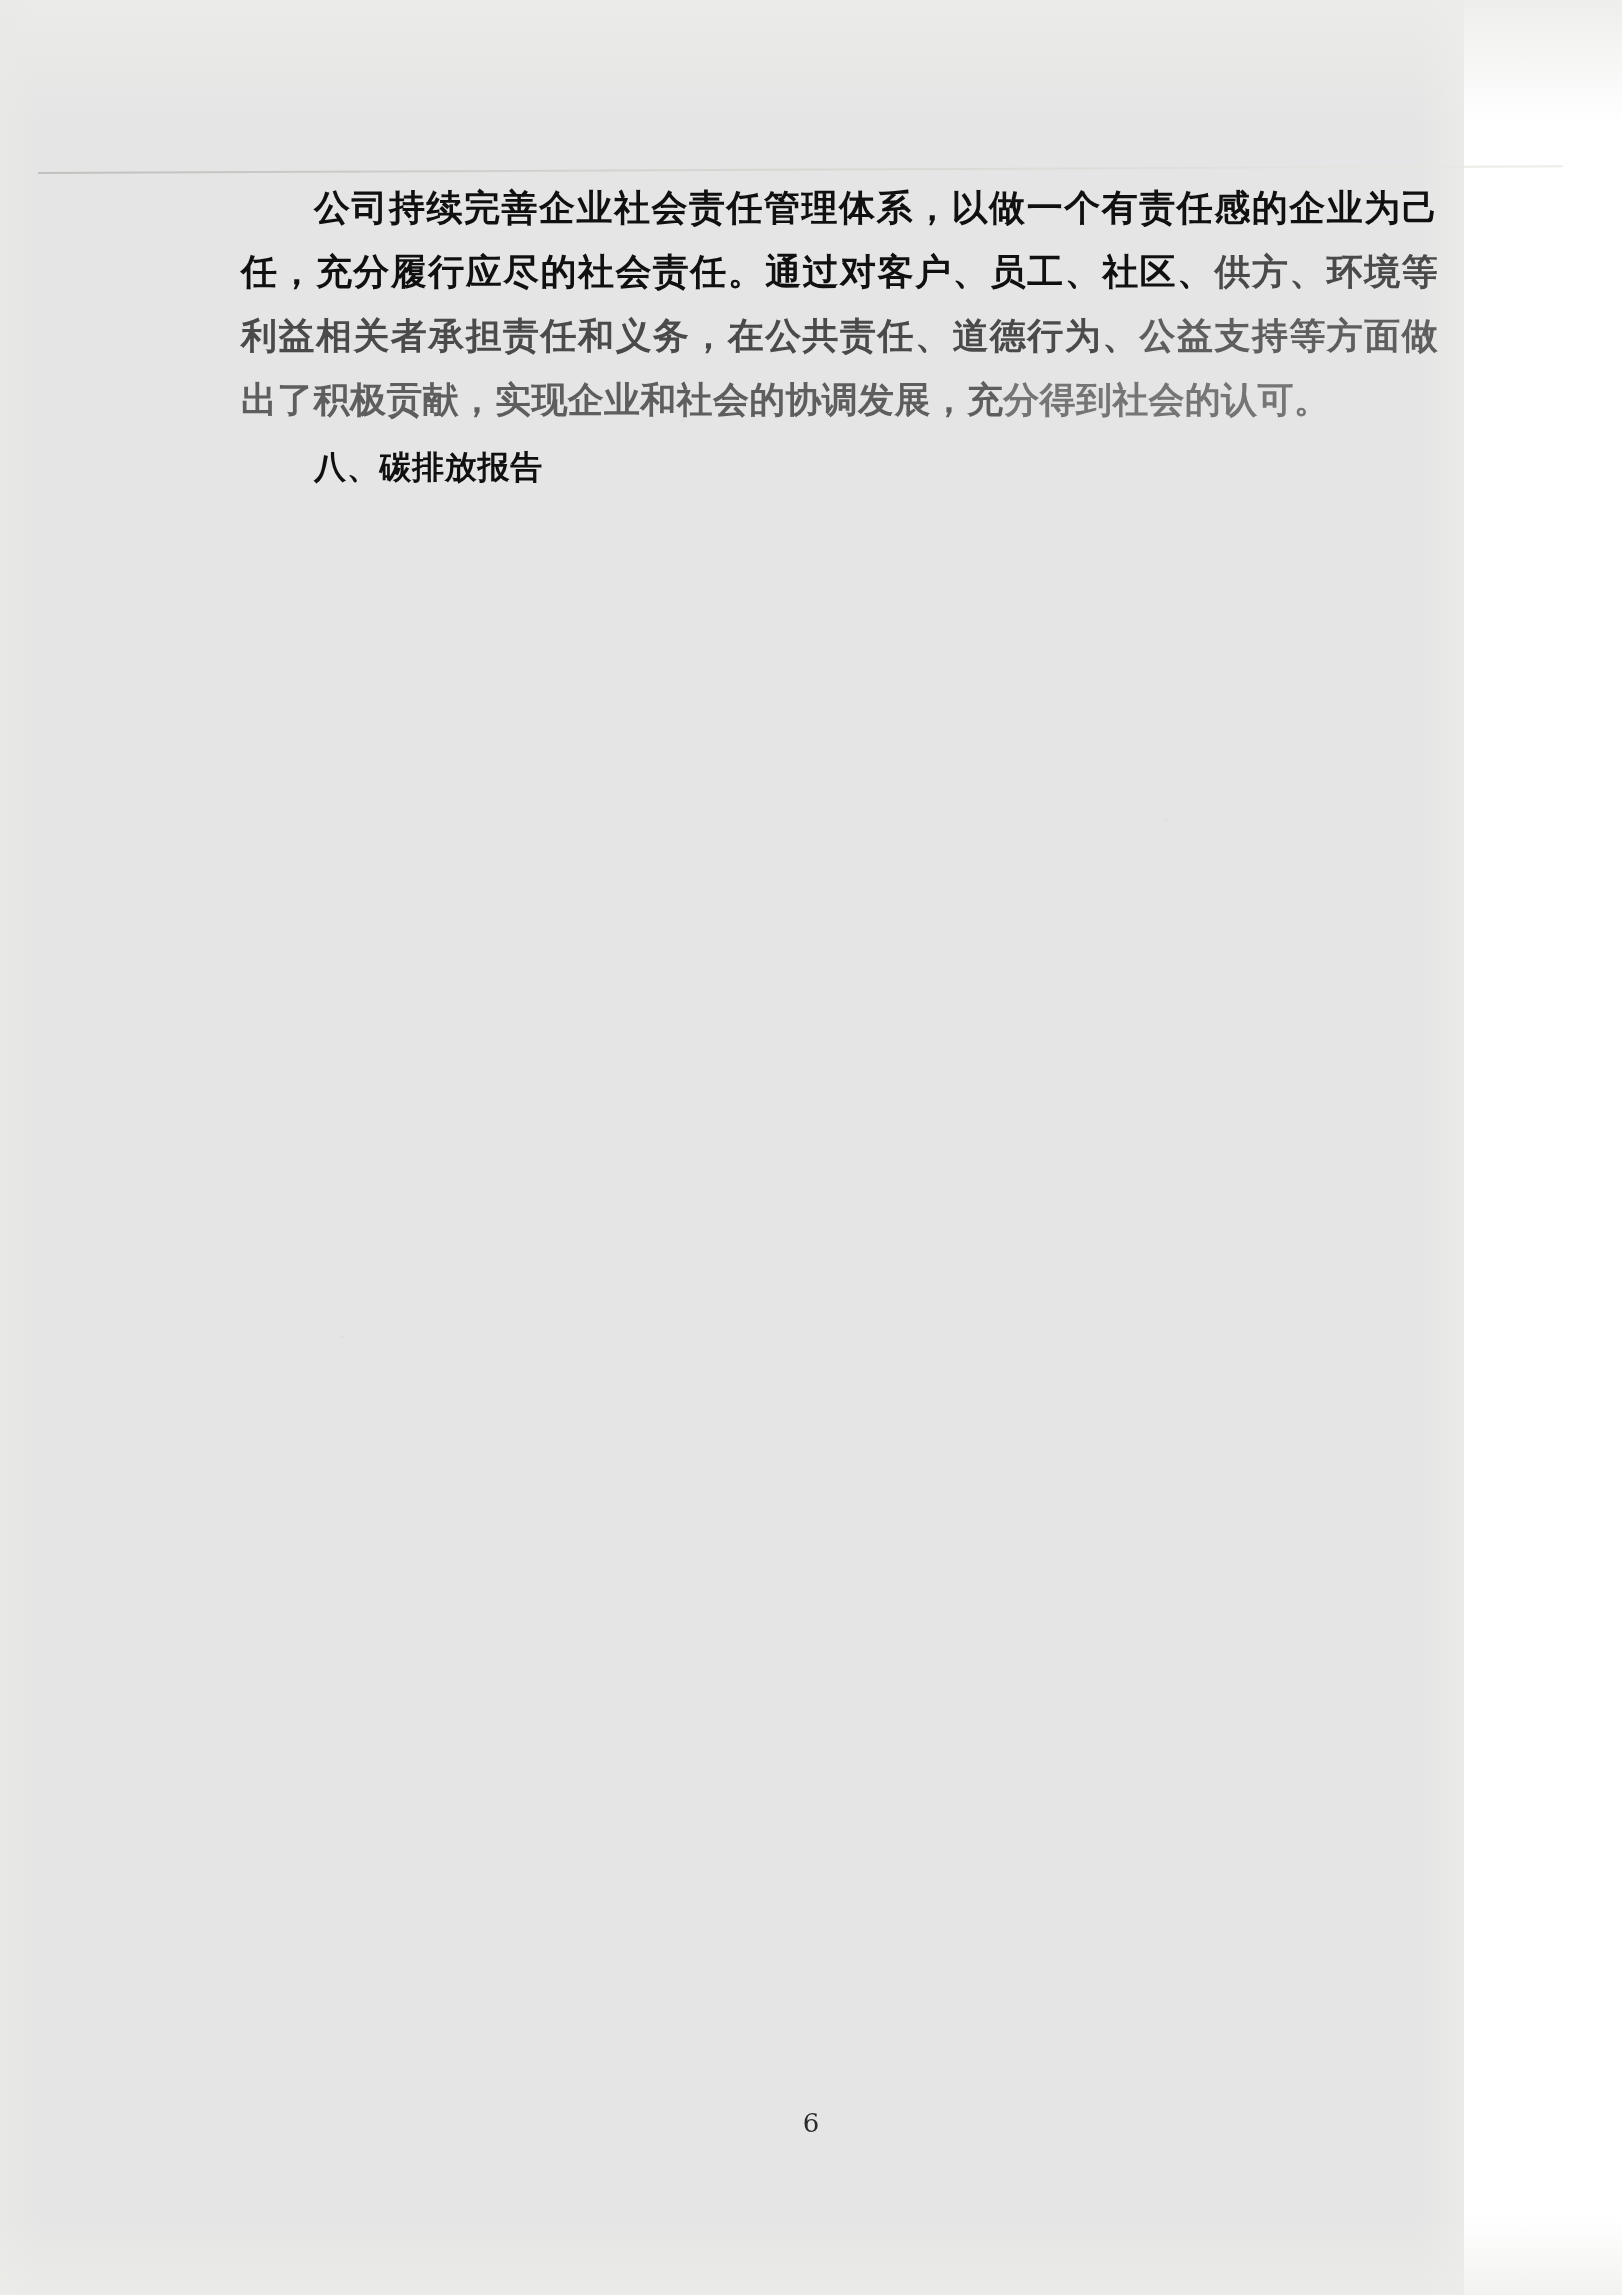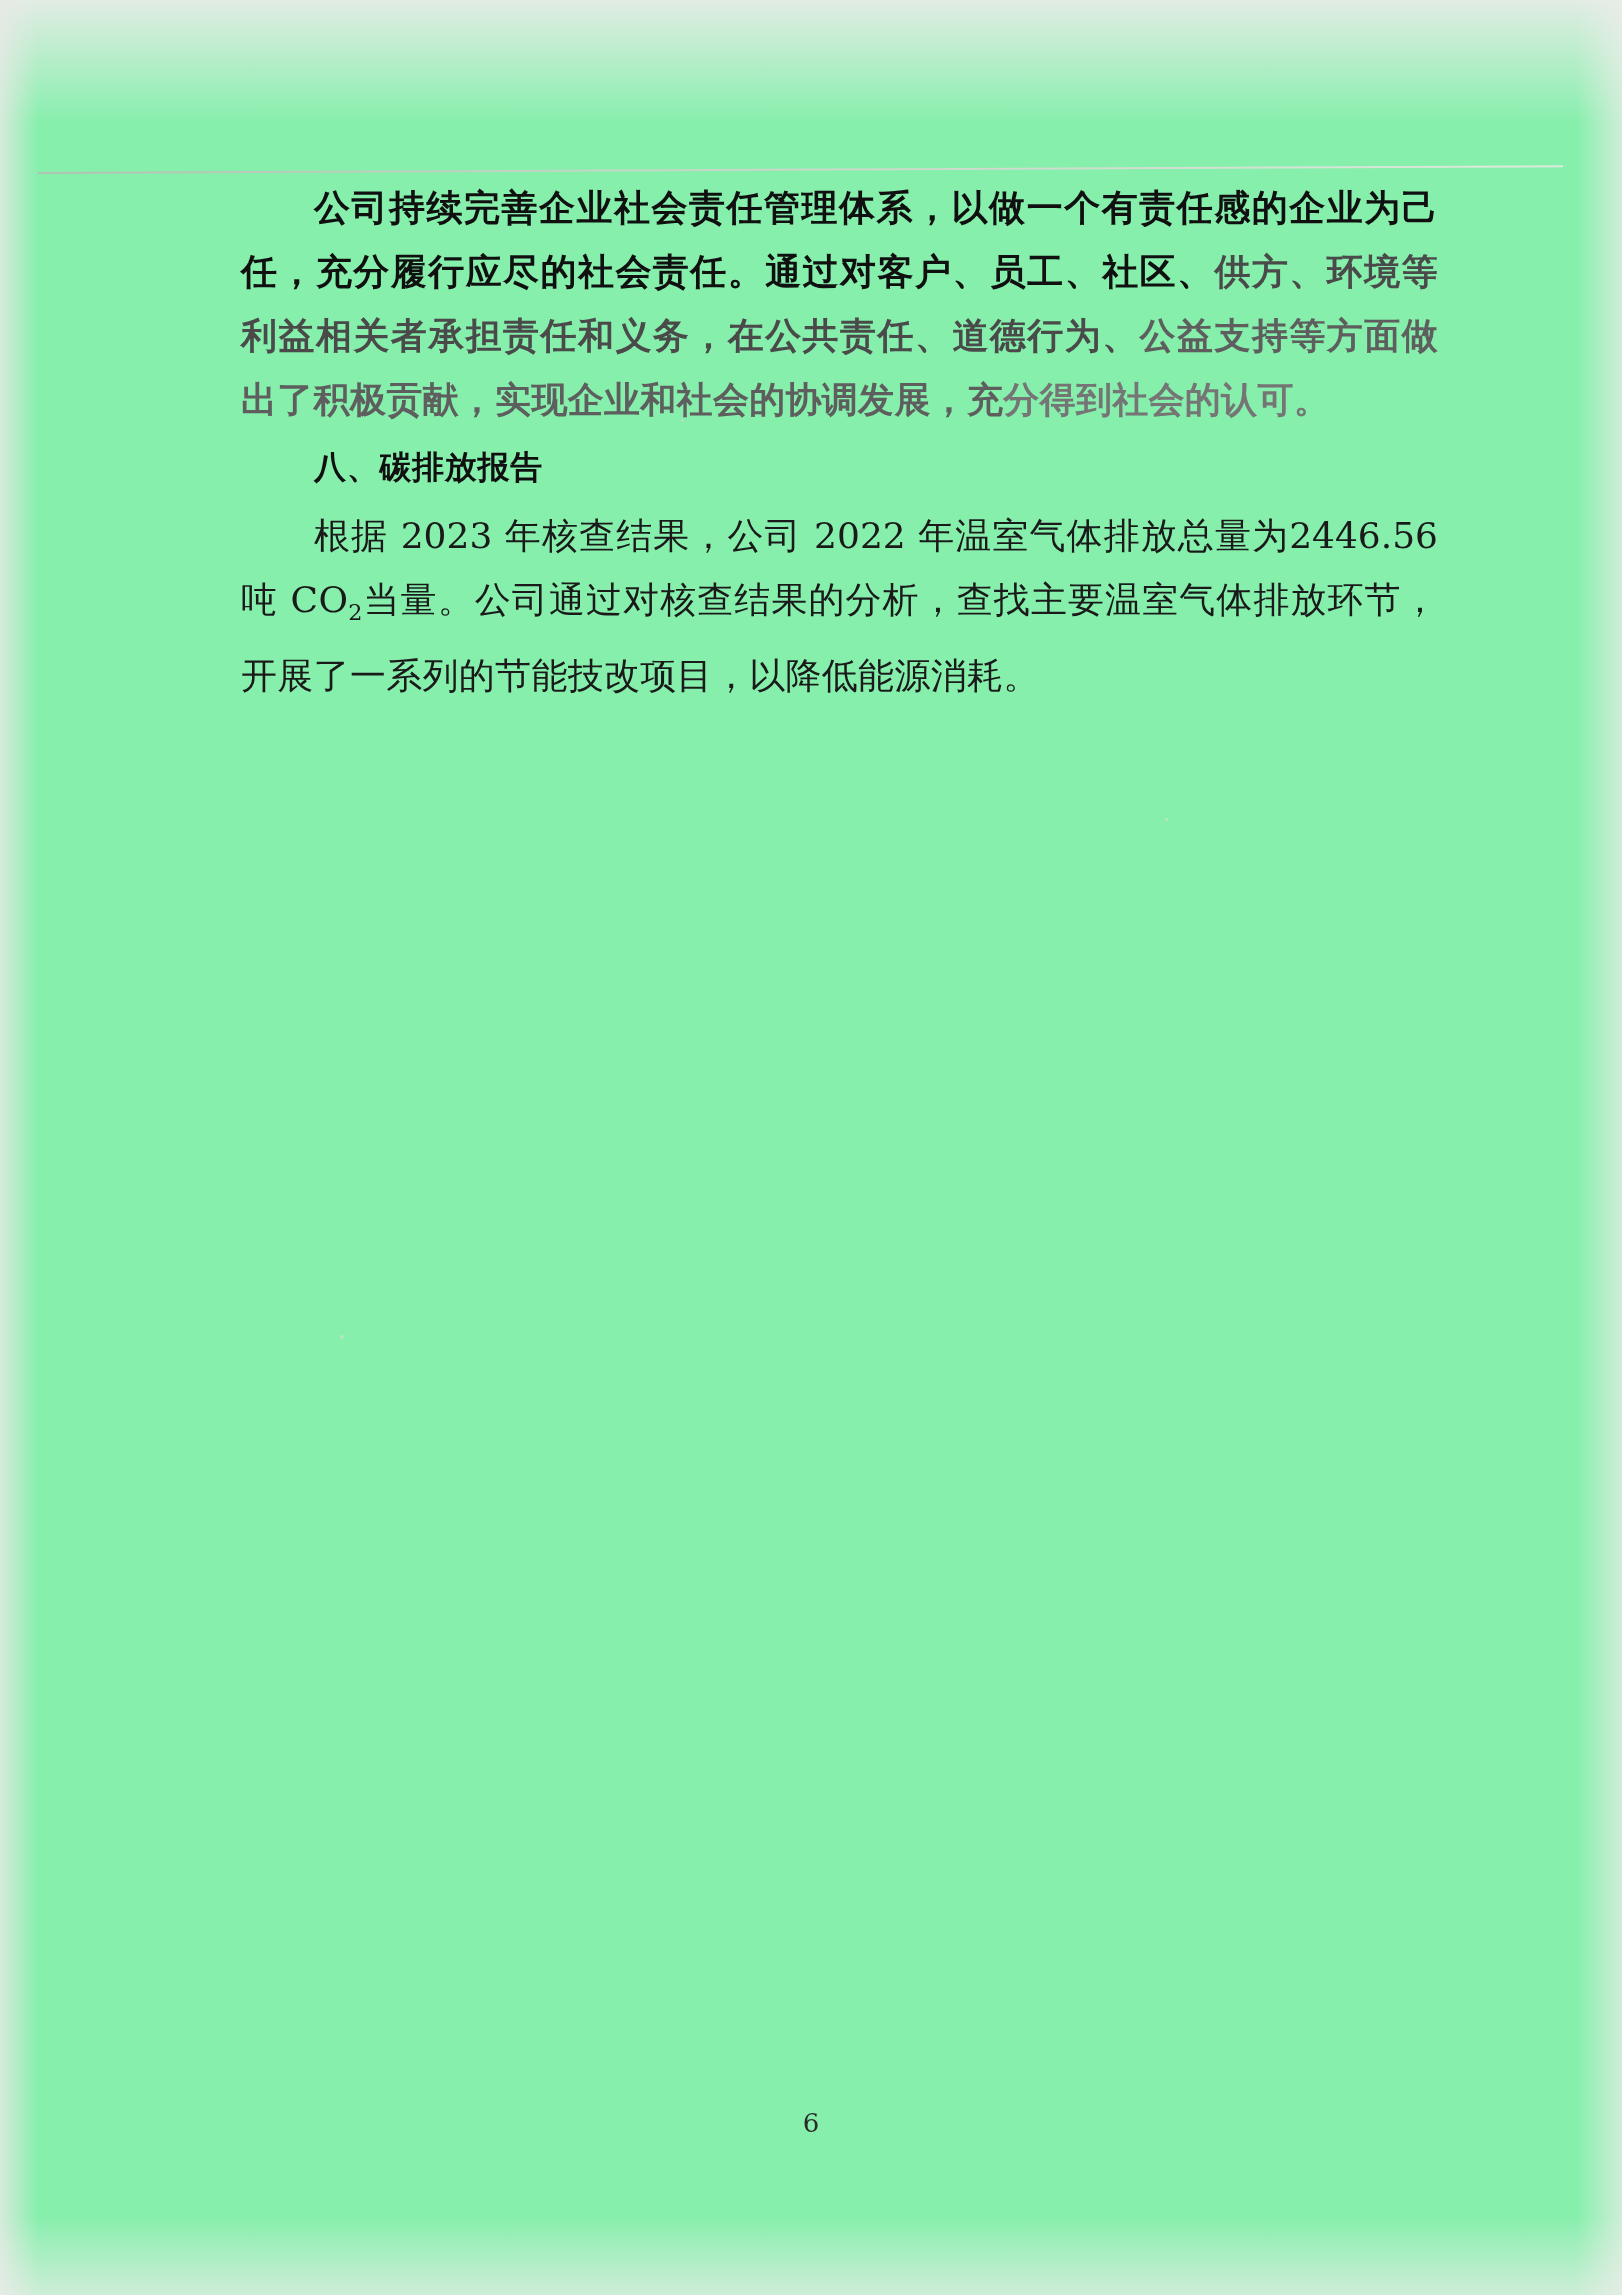--- a/index.html
+++ b/index.html
@@ -13,23 +13,23 @@
     position: relative;
     font-family: "DejaVu Serif", "Liberation Serif", serif;
     overflow: hidden;
   }
 
   
   .page-sheet {
     position: absolute;
     left: 0;
     top: 0;
-    width: 1622px;
+    width: 1464px;
     height: 2295px;
-    background: #86efac;
+    background: #e5e5e5;
   }
 
   
   .scan-edge-left {
     position: absolute;
     left: 0; top: 0;
     width: 39px; height: 2295px;
     background: linear-gradient(to right, #e9e9e6 0%, rgba(253,253,251,0) 100%);
     opacity: .8;
   }
@@ -152,20 +152,19 @@
   <div class="speckle" style="left:1165px; top:818px; width:2.6px; height:2.6px;"></div>
   <div class="speckle" style="left:340px; top:1335px; width:3.9px; height:3.9px;"></div>
 
   <div class="text-column">
 
     <p class="para ink-bold"><span>公司持续完善企业社会责任管理体系，以做一个有责任感的企业为己任，充分履行应尽的社会责任。通过对客户、员工、社区、</span><span class="fade-1">供方、环境等利益相关者承担责任和义务，在公共责任、道德行为、</span><span class="fade-2">公益支持等方面做出了积极贡献，实现企业和社会的协调发展，充</span><span class="fade-3">分得到社会的认可。</span></p>
 
     <h2 class="section-heading">八、碳排放报告</h2>
 
 
-    <p class="para"><span>根据 </span><span class="num">2023</span><span> 年核查结果，公司 </span><span class="num">2022</span><span> 年温室气体排放总量为</span><span class="num">2446.56</span><span> 吨 CO</span><sub class="sub">2</sub><span>当量。</span><span>公司通过对核查结果的分析，查找主要温室气体排放环节，开展了一系列的节能技改项目，以降低能源消耗。</span></p>
 
   </div>
 
   <div class="page-number">6</div>
 
 </div>
 
 
 </body></html>

